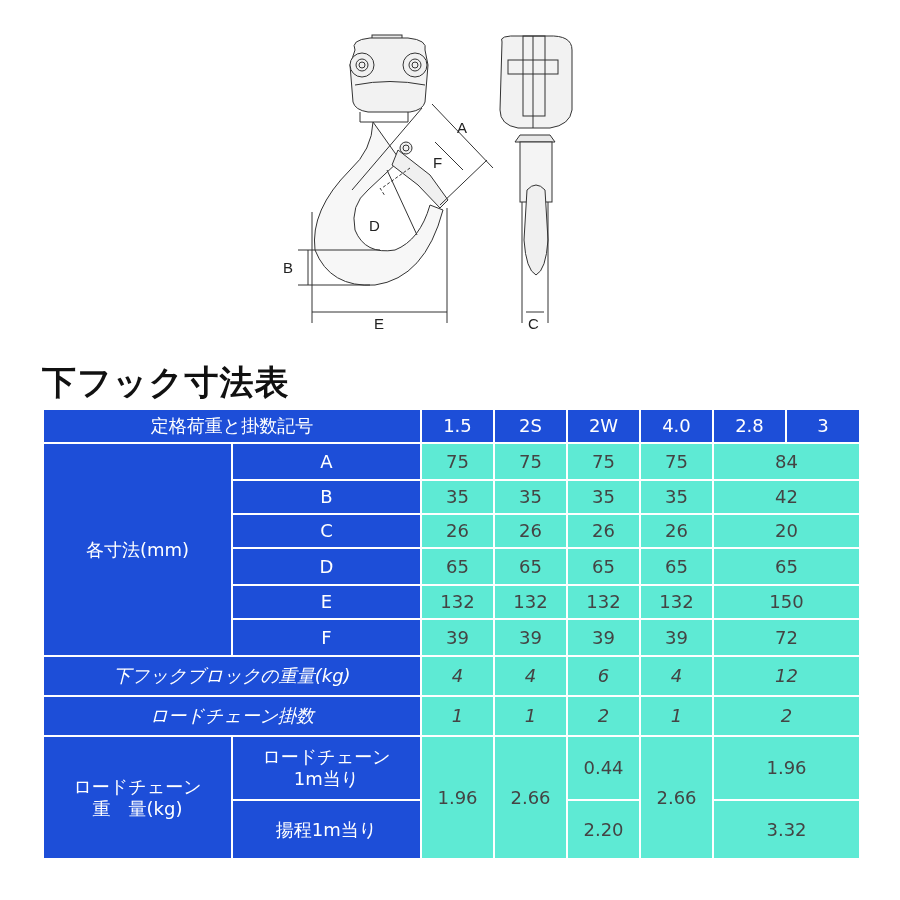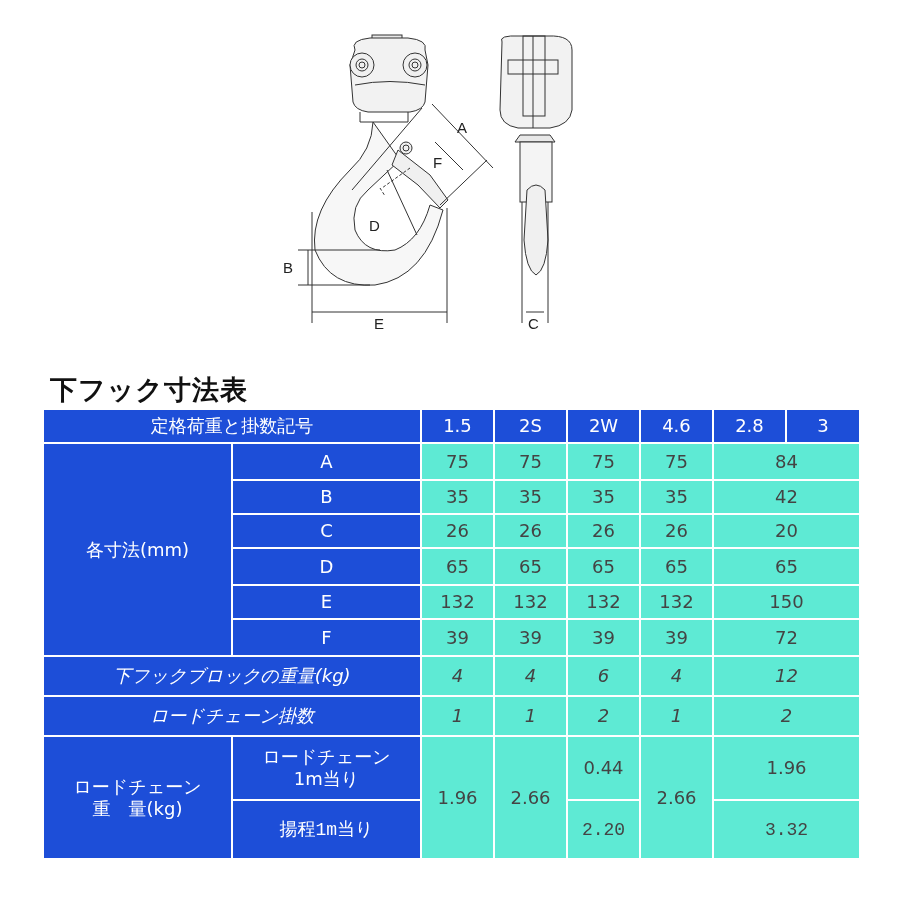--- a/index.html
+++ b/index.html
@@ -1,31 +1,31 @@
 <!DOCTYPE html>
 <html><head>
 <meta charset="utf-8">
 <style>
   html, body { margin: 0; padding: 0; background: #ffffff; }
   body { width: 900px; height: 900px; position: relative; overflow: hidden;
          font-family: "DejaVu Sans", "Liberation Sans", sans-serif; }
   .diagram { position: absolute; left: 280px; top: 30px; width: 320px; height: 310px; }
-  .title { position: absolute; left: 42px; top: 364px; font-size: 27px; font-weight: bold;
-           color: #111; letter-spacing: 1px; margin: 8px; line-height: 36px; }
+  .title { position: absolute; left: 42px; top: 364px; font-size: 34px; font-weight: bold;
+           color: #111; letter-spacing: 1px; margin: 0; line-height: 36px; }
   table.spec { position: absolute; left: 42px; top: 408px; border-collapse: collapse;
                table-layout: fixed; }
   table.spec td { border: 2px solid #ffffff; text-align: center; vertical-align: middle;
                   padding: 0; font-size: 18px; line-height: 22px; }
   td.hd { background: #1d4ed8; color: #ffffff; }
   td.dv { background: #5eead4; color: #444444; }
   tr.h36 td { height: 32px; }
   tr.h39 td { height: 35px; }
   tr.h42 td { height: 38px; font-style: italic; }
   tr.h66 td { height: 62px; }
-  tr.h61 td { height: 57px; font-family: Liberation Mono, monospace; }
+  tr.h61 td { height: 57px; }
   .multi { line-height: 30px; margin-left: 8px; }
 </style>
 </head>
 <body>
 
 <svg class="diagram" viewBox="0 0 320 310" xmlns="http://www.w3.org/2000/svg">
   <g fill="none" stroke="#333" stroke-width="1">
 
     <rect x="92" y="5" width="30" height="6" fill="#e8e8e8"></rect>
     <path d="M75 20 Q70 10 90 8 L128 8 Q148 10 145 20 L148 35 L145 72 Q143 80 130 82 L88 82 Q75 80 73 72 L70 35 Z" fill="#f2f2f2"></path>
@@ -90,21 +90,21 @@
       <col style="width:73px">
     <col style="width:73px">
       <col style="width:74px">
   </colgroup>
   <tbody>
       <tr class="h36">
     <td class="hd" colspan="2">定格荷重と掛数記号</td>
     <td class="hd">1.5</td>
     <td class="hd">2S</td>
     <td class="hd">2W</td>
-    <td class="hd">4.6</td>
+    <td class="hd">4.0</td>
     <td class="hd">2.8</td>
     <td class="hd">3</td>
   </tr>
 
   <tr class="h39">
     <td class="hd" rowspan="6">各寸法(mm)</td>
     <td class="hd">A</td>
     <td class="dv">75</td>
     <td class="dv">75</td>
     <td class="dv">75</td>

